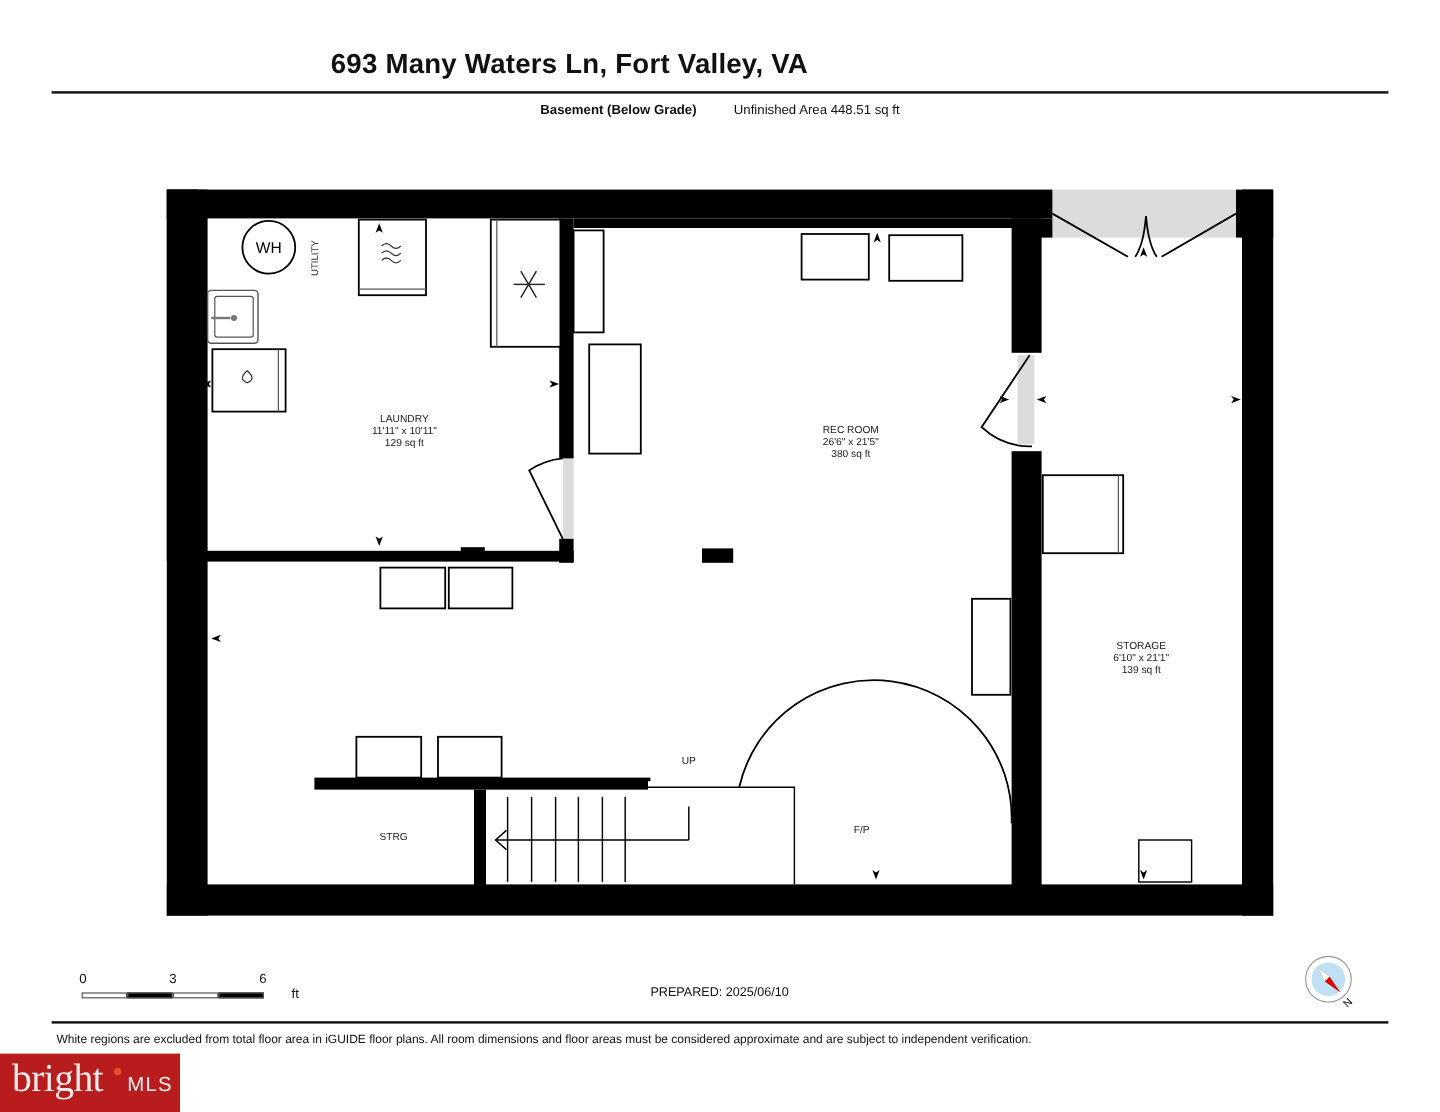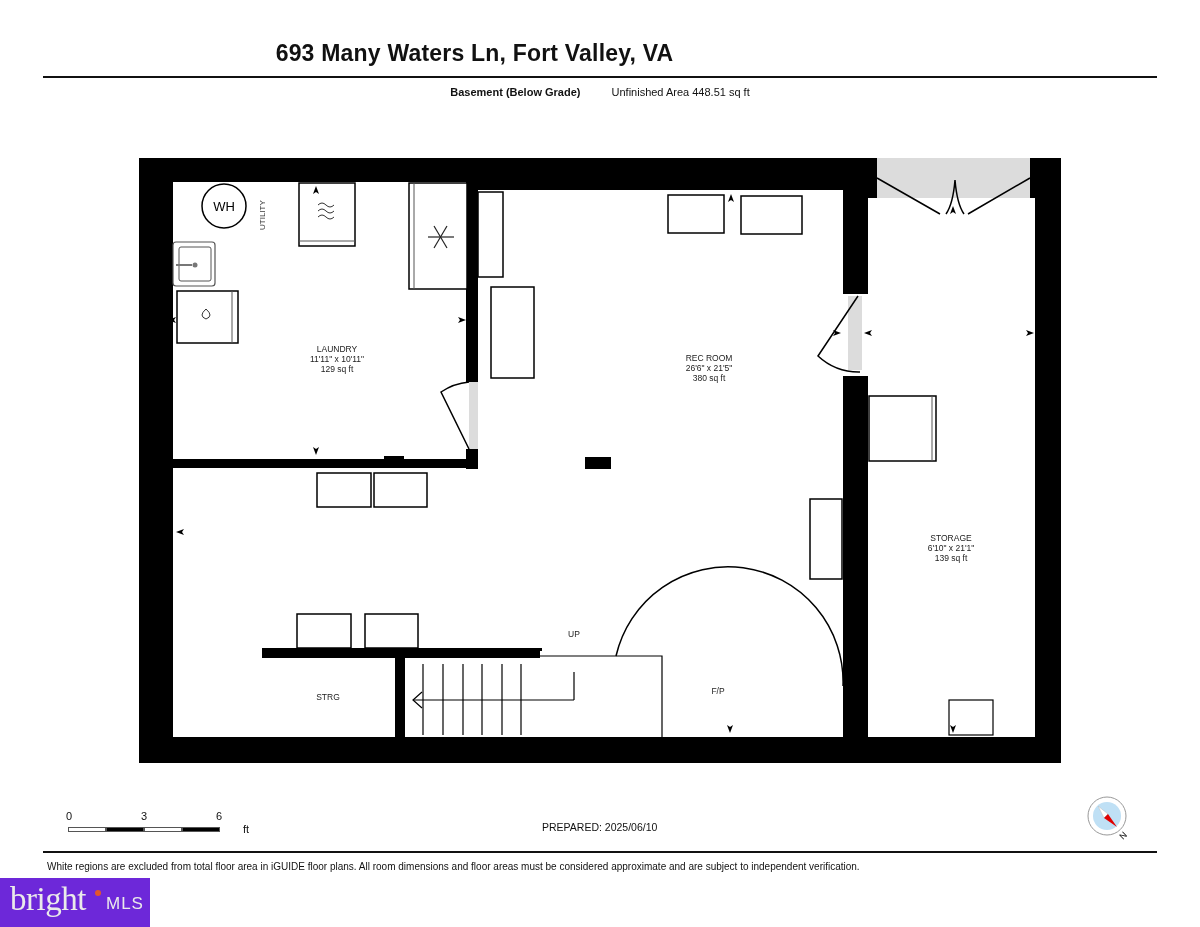--- a/index.html
+++ b/index.html
@@ -11,21 +11,21 @@
     svg.plan { position: absolute; left: 0; top: 0; }
     .room-label { font-family: "Liberation Sans", sans-serif; font-size: 8.5px; fill: #222; text-anchor: middle; }
     .scale { position: absolute; left: 66px; top: 810px; width: 180px; height: 30px; }
     .scale .tick { position: absolute; top: 0; font-size: 11px; }
     .scale .bar { position: absolute; top: 17px; height: 5px; box-sizing: border-box; border: 1px solid #555; }
     .scale .unit { position: absolute; left: 177px; top: 13px; font-size: 11px; }
     .prepared { position: absolute; left: 542px; top: 821px; font-size: 10.5px; }
     .rule-bottom { position: absolute; left: 43px; top: 851px; width: 1114px; height: 2px; background: #111; }
     .disclaimer { position: absolute; left: 47px; top: 861px; font-size: 10px; }
     .compass { position: absolute; left: 1086px; top: 796px; width: 46px; height: 46px; }
-    .logo { position: absolute; left: 0; top: 878px; width: 150px; height: 49px; background: #6d28d9; }
+    .logo { position: absolute; left: 0; top: 878px; width: 150px; height: 49px; background: #b91c1c; }
     .logo .bright { position: absolute; left: 10px; top: 3px; font-family: "Liberation Serif", serif; font-size: 33px; color: #eaeaea; letter-spacing: -0.5px; }
     .logo .mls { position: absolute; left: 106px; top: 16px; font-size: 17px; color: #eaeaea; letter-spacing: 1px; }
     .logo .dot { position: absolute; left: 95px; top: 12px; width: 6px; height: 6px; border-radius: 50%; background: #e2552b; }
   </style>
 </head>
 <body>
 
 <div class="title">693 Many Waters Ln, Fort Valley, VA</div>
 <div class="rule-top"></div>
 <div class="subtitle">

